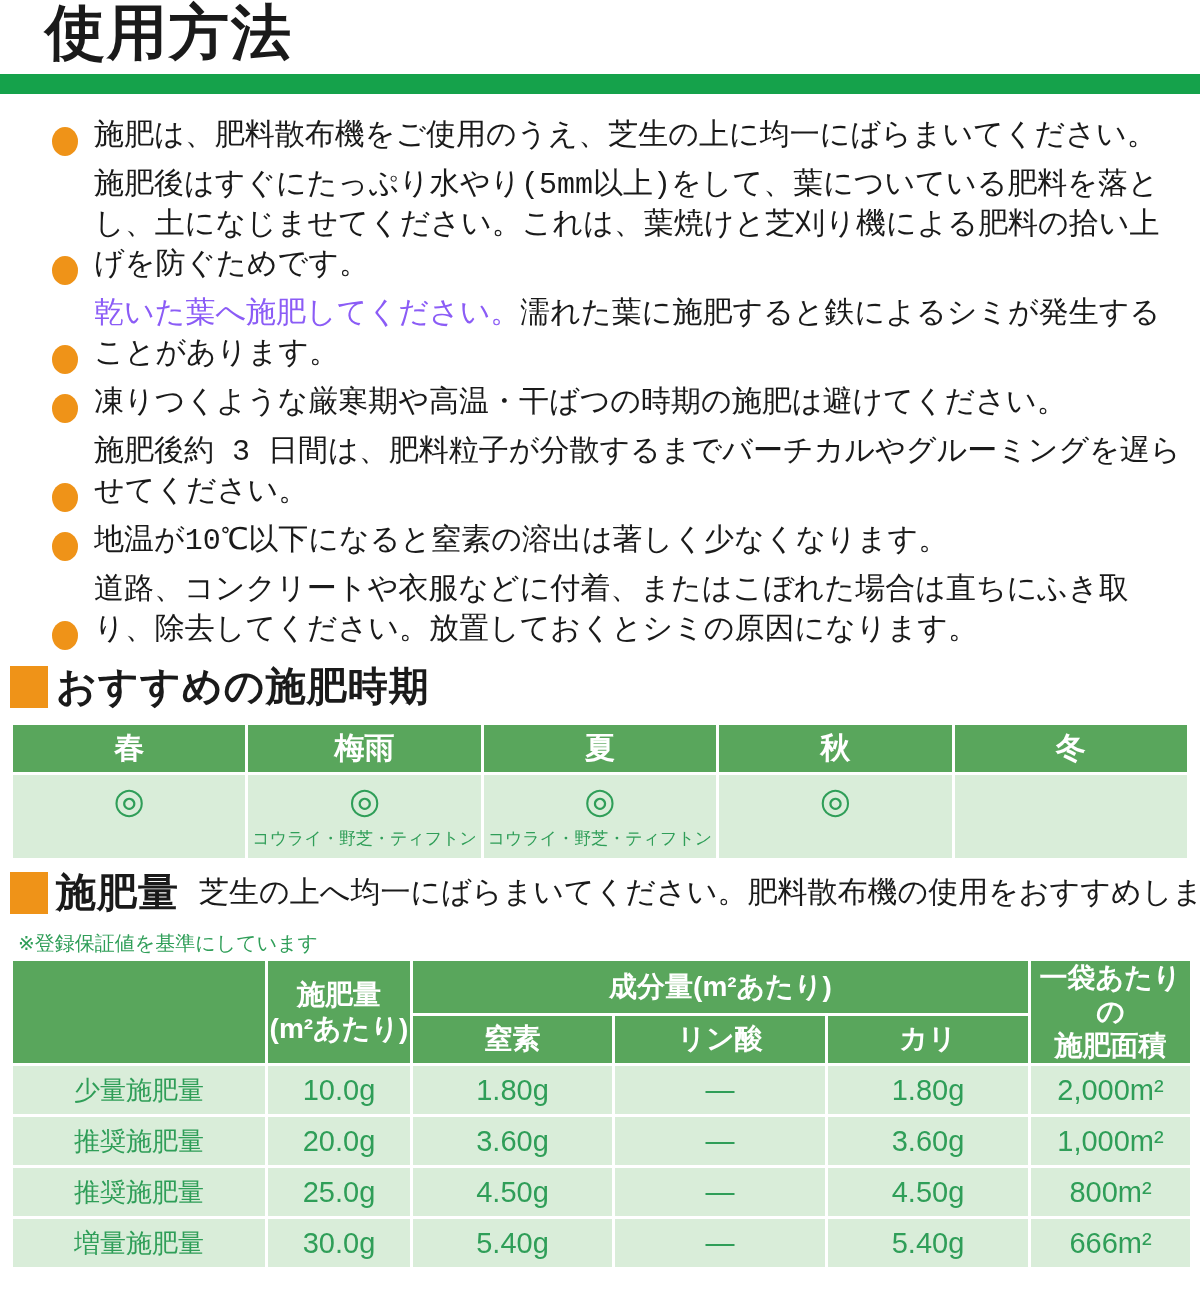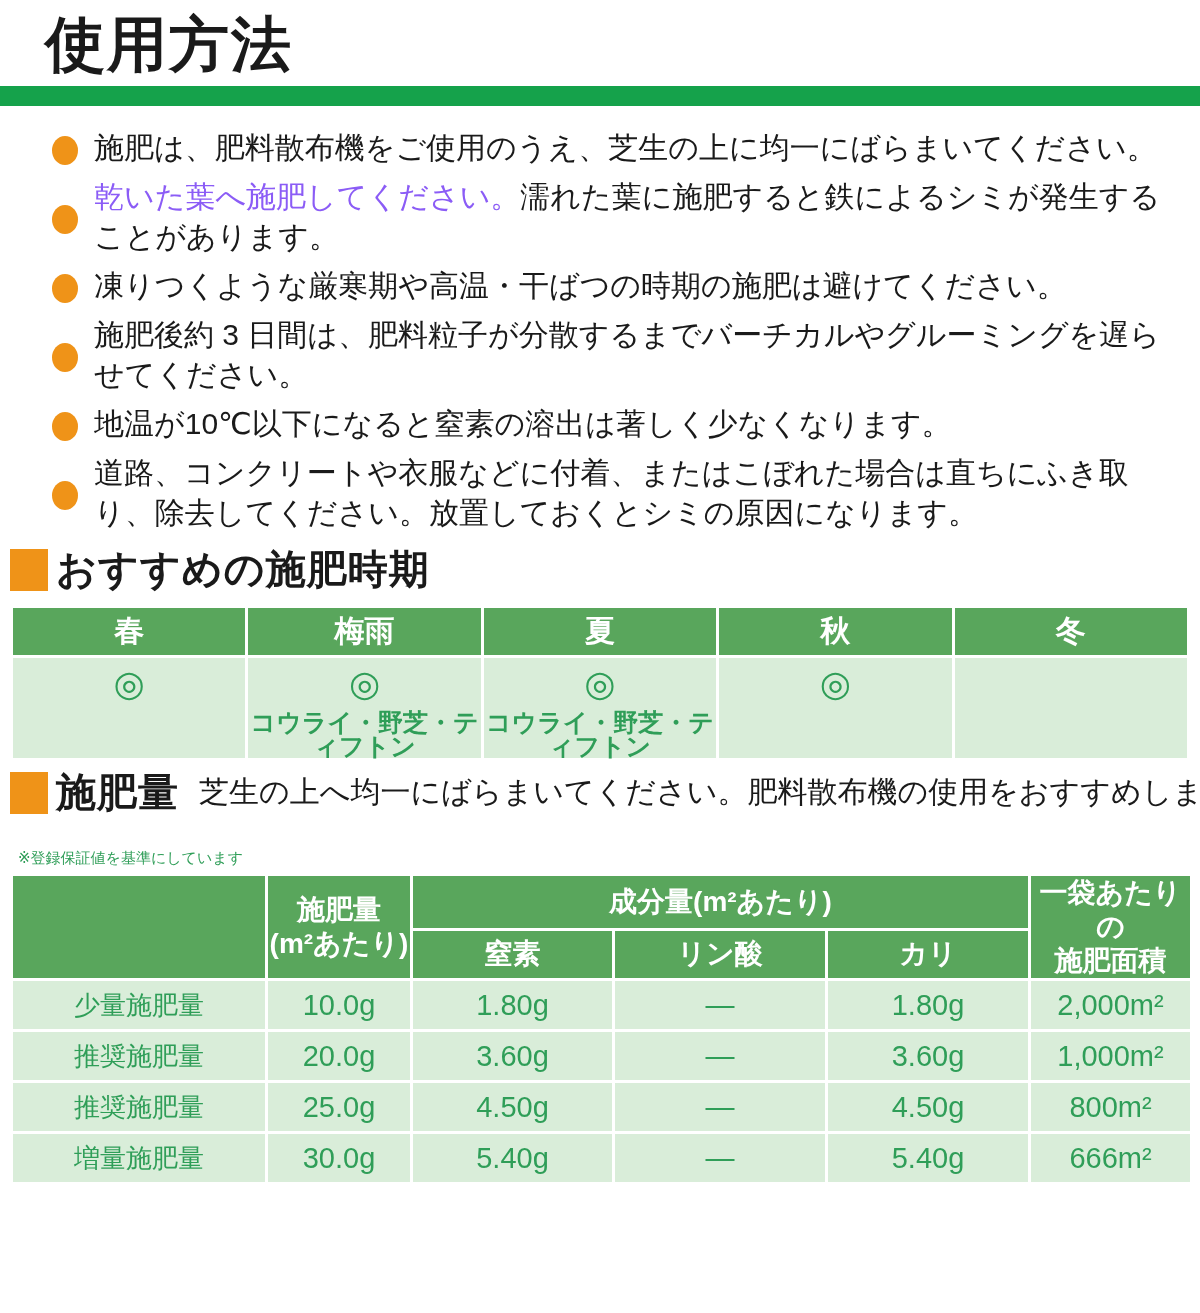--- a/index.html
+++ b/index.html
@@ -6,21 +6,20 @@
   html, body { background: #ffffff; }
   body {
     font-family: "Liberation Sans", "DejaVu Sans", sans-serif;
     color: #1a1a1a;
     width: 1200px;
   }
   .page {
     width: 1200px;
     height: 1313px;
     overflow: hidden;
-    padding-top: 12px;
   }
   
   h1.page-title {
     font-size: 60px;
     font-weight: 900;
     line-height: 1.1;
     margin-left: 45px;
     letter-spacing: 2px;
   }
   .green-bar {
@@ -29,22 +28,23 @@
     background: #15a24b;
     margin-top: 8px;
   }
   
   ul.notes {
     list-style: none;
     margin: 22px 18px 0 52px;
   }
   ul.notes li {
     display: flex;
-    align-items: center;
+    align-items: flex-end;
     margin-bottom: 9px;
+    font-family: Liberation Mono, monospace;
   }
   .bullet {
     flex: 0 0 auto;
     width: 26px;
     height: 29px;
     border-radius: 50%;
     background: #ef9318;
     margin: 5px 16px 0 0;
   }
   ul.notes p {
@@ -95,26 +95,26 @@
     font-weight: bold;
   }
   tbody td {
     background: #d9edd9;
     color: #2f9e58;
   }
   
   table.season thead th { font-size: 30px; height: 50px; }
   table.season tbody td { height: 86px; vertical-align: top; padding-top: 6px; }
   table.season .mark { font-size: 36px; line-height: 40px; font-weight: bold; min-height: 40px; }
-  table.season .cell-note { font-size: 25px; line-height: 24px; margin-top: 6px; font-weight: bold; text-align: center; }
+  table.season .cell-note { font-size: 17px; line-height: 24px; margin-top: 6px; font-weight: normal; text-align: center; }
   
   .std-note {
-    font-size: 15px;
+    font-size: 20px;
     color: #2f9e58;
-    margin: 27px 0 0 18px;
+    margin: 12px 0 0 18px;
     line-height: 22px;
   }
   table.amount { margin-top: 4px; }
   table.amount thead th { font-size: 28px; line-height: 34px; }
   table.amount thead tr.top th { height: 48px; }
   table.amount thead tr.sub th { height: 44px; }
   table.amount tbody td { height: 51px; font-size: 29px; }
   table.amount tbody td.row-label { font-size: 26px; }
 </style>
 </head>
@@ -122,20 +122,24 @@
 
 <div class="page">
 
   <h1 class="page-title">使用方法</h1>
   <div class="green-bar"></div>
 
   <ul class="notes">
     <li>
       <span class="bullet"></span>
       <p><span>施肥は、肥料散布機をご使用のうえ、芝生の上に均一にばらまいてください。</span></p>
+    </li>
+    <li>
+      <span class="bullet"></span>
+      <p><span>施肥後はすぐにたっぷり水やり(5mm以上)をして、葉についている肥料を落とし、土になじませてください。これは、葉焼けと芝刈り機による肥料の拾い上げを防ぐためです。</span></p>
     </li>
     <li>
       <span class="bullet"></span>
       <p><span class="hl">乾いた葉へ施肥してください。</span><span>濡れた葉に施肥すると鉄によるシミが発生することがあります。</span></p>
     </li>
     <li>
       <span class="bullet"></span>
       <p><span>凍りつくような厳寒期や高温・干ばつの時期の施肥は避けてください。</span></p>
     </li>
     <li>

